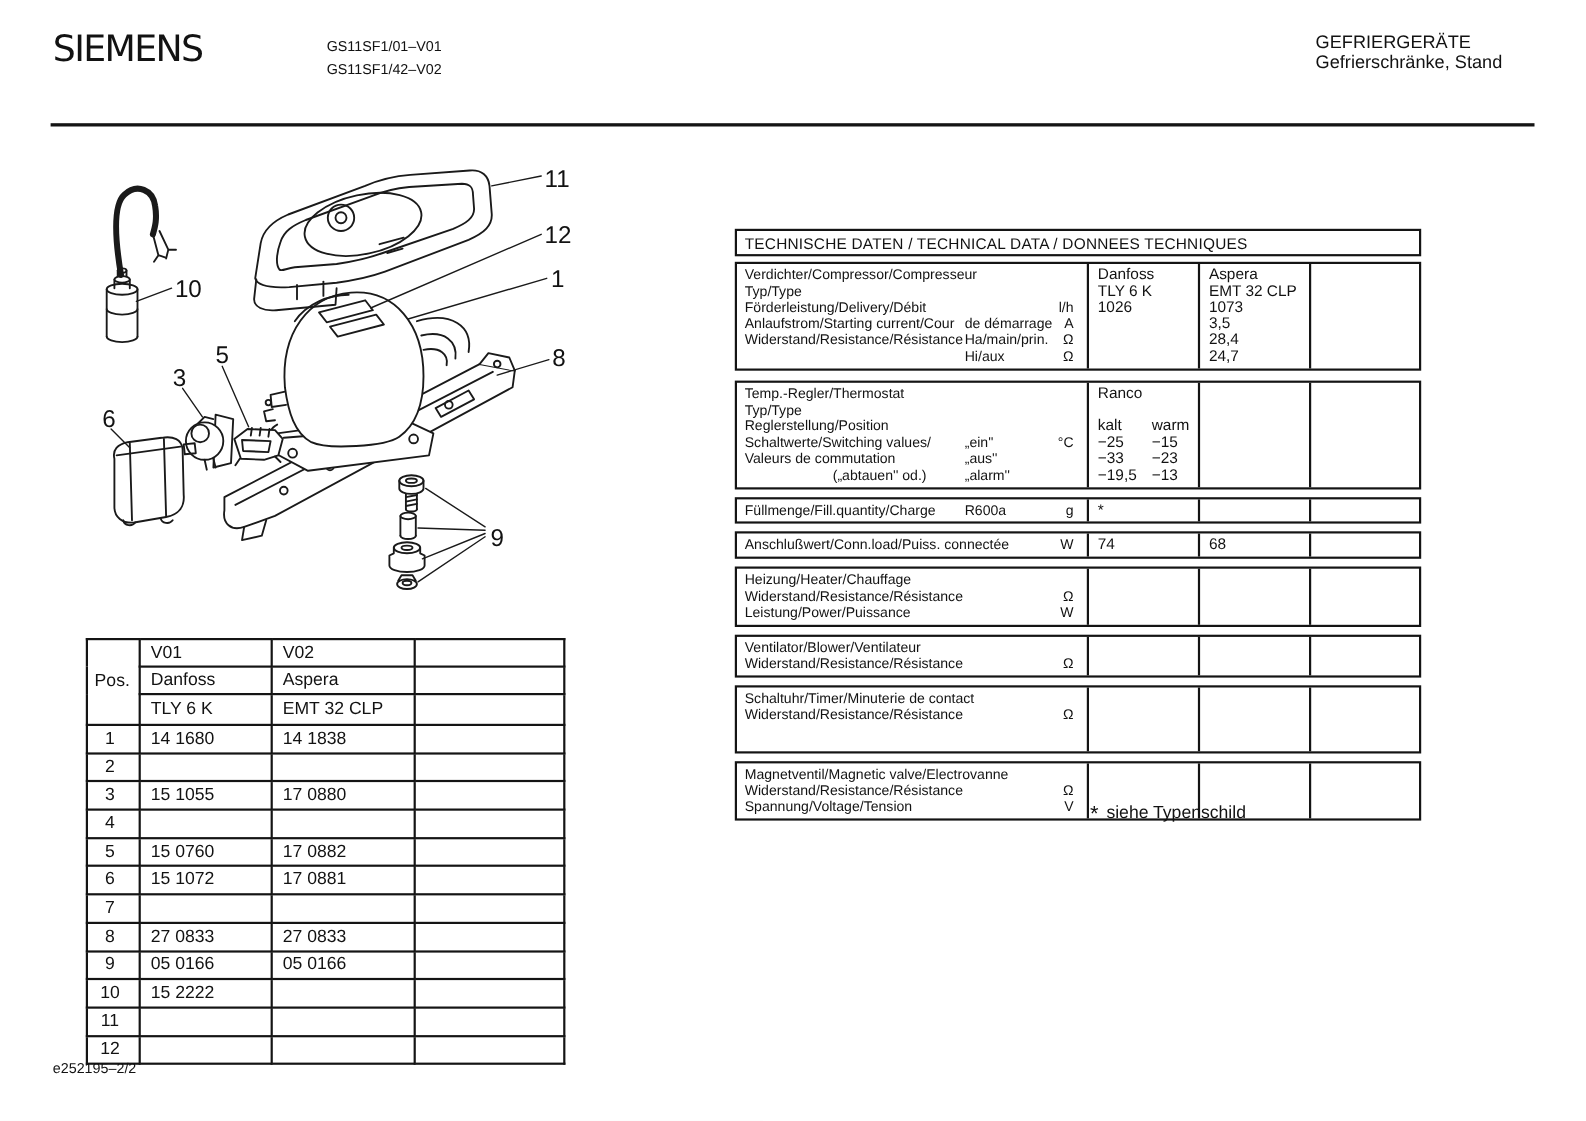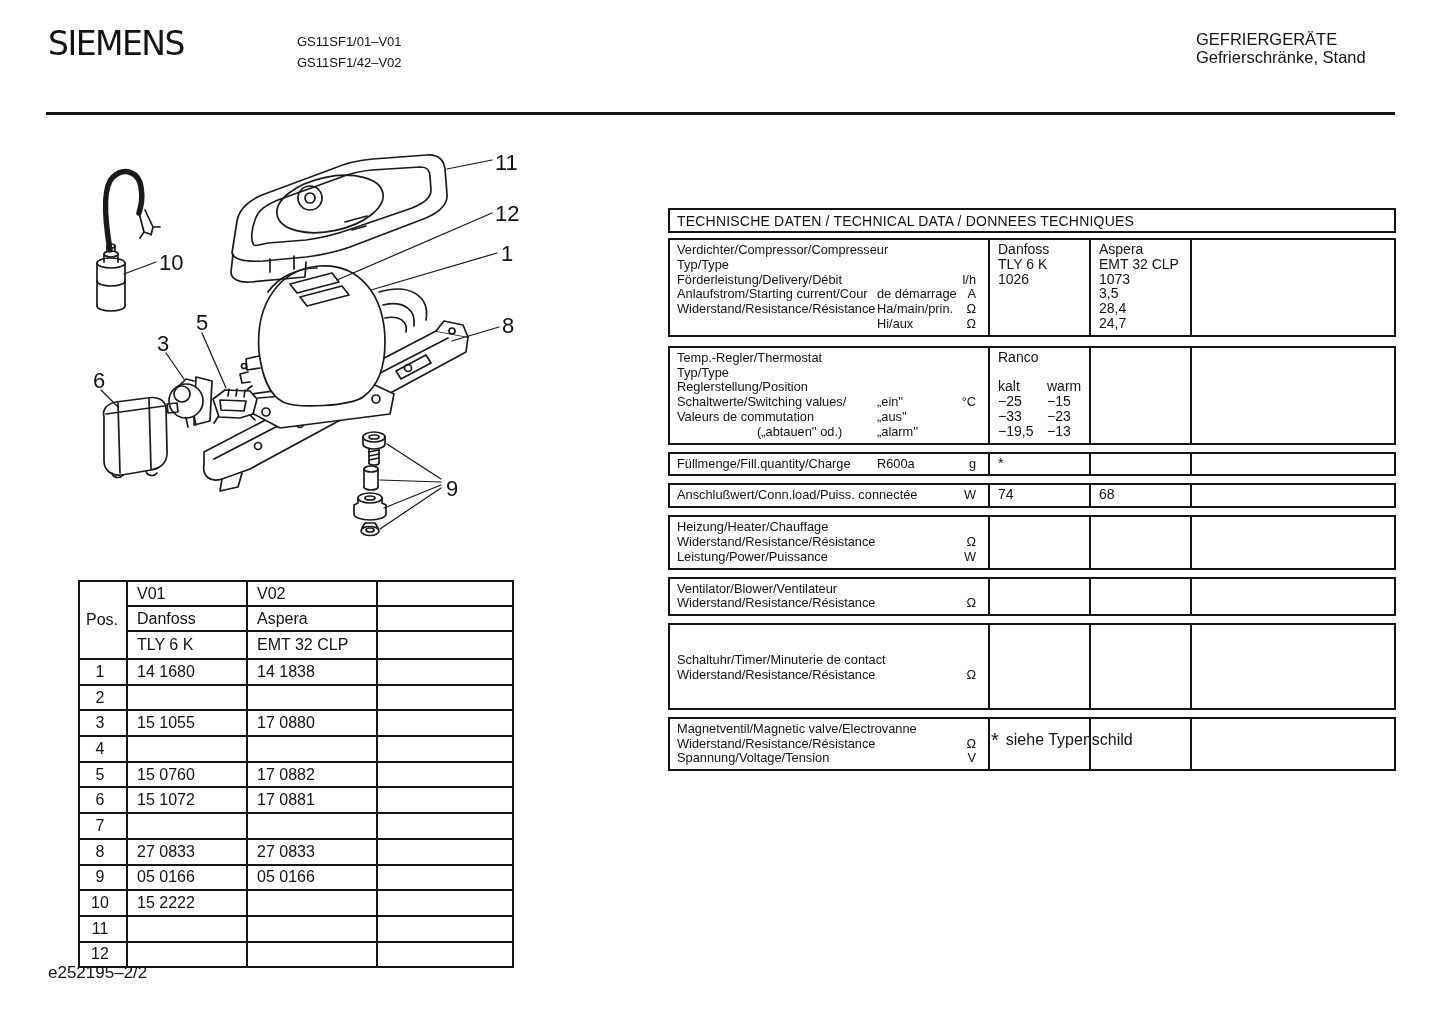--- a/index.html
+++ b/index.html
@@ -39,21 +39,21 @@
     border:2px solid #141414; padding:0 0 0 9px;
     white-space:nowrap; overflow:hidden; vertical-align:middle;
   }
   .parts-table tr.h1 td, .parts-table tr.h2 td { height:23px; }
   .parts-table tr.h3 td { height:26px; }
   .parts-table tr.pt-row td { height:23.7px; }
   .parts-table td.pos-h { padding-left:6px; }
   .parts-table td.pt-pos { text-align:center; padding:0 6px 0 0; }
 
   
-  .tech-table { position:absolute; left:668px; top:208px; width:728px; color:#121212; }
+  .tech-table { position:absolute; left:668px; top:208px; width:624px; color:#121212; }
   .tech-title {
     box-sizing:border-box; border:2px solid #141414; height:25px;
     line-height:22px; font-size:14px; padding-left:7px; letter-spacing:0.2px;
     white-space:nowrap; overflow:hidden;
   }
   .tech-section { box-sizing:border-box; border:2px solid #141414; margin-top:7px; }
   .tech-section:first-child { margin-top:5px; }
   .tech-section:nth-child(2) { margin-top:9px; }
   .sec-grid { display:grid; grid-template-columns:318px 101px 101px 1fr; align-items:stretch; }
   .sec-label-col { box-sizing:border-box; padding:3px 0 3px 7px; }
@@ -61,28 +61,28 @@
   .tlabel { display:inline-block; }
   .tmid { position:absolute; left:200px; top:0; }
   .tunit { position:absolute; right:12px; top:0; }
   .sec-vcol {
     box-sizing:border-box; border-left:2px solid #141414;
     padding:2px 0 2px 8px; font-size:14px;
   }
   .vrow { line-height:14.8px; min-height:14.8px; white-space:nowrap; }
   .va { display:inline-block; min-width:49px; }
   
-  #tech-sections .tech-section:nth-child(7) .sec-label-col { padding-bottom:25px;margin-top:25px; }
+  #tech-sections .tech-section:nth-child(7) .sec-label-col { padding-bottom:25px; }
   
   #tech-sections .tech-section:nth-child(2) .trow:nth-child(6) .tlabel { padding-left:80px; }
 
   
   .footnote { position:absolute; left:991px; top:729px; font-size:16px; white-space:nowrap; }
   .fn-marker { font-size:20px; margin-right:7px; vertical-align:-2px; }
-  .doc-footer { position:absolute; left:48px; top:963px; font-size:17px; white-space:nowrap; }
+  .doc-footer { position:absolute; left:48px; top:963px; font-size:13px; white-space:nowrap; }
 </style>
 </head>
 <body>
 
 <div class="page">
 
   <svg class="diagram" viewBox="0 0 1442 1019" aria-hidden="true">
 
     <g>
       <path class="wh" d="M204,452 L436,331 L468,337 L466,352 L250,469 L222,479 C210,483 202,476 204,464 Z"></path>

